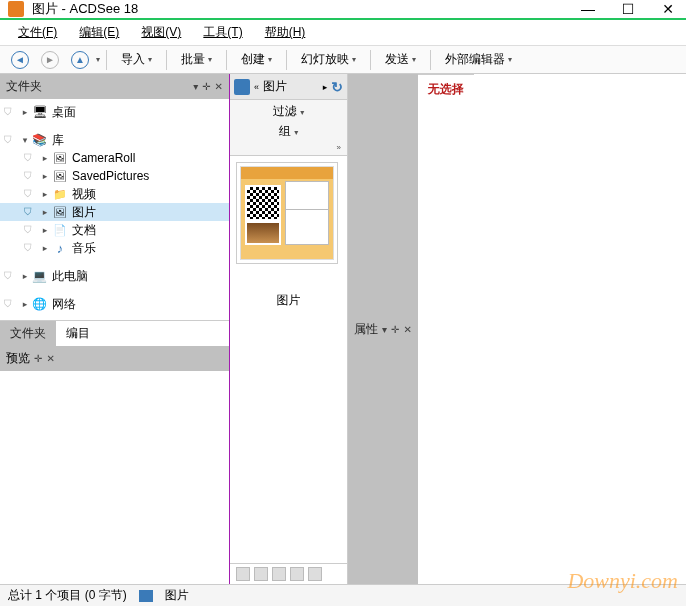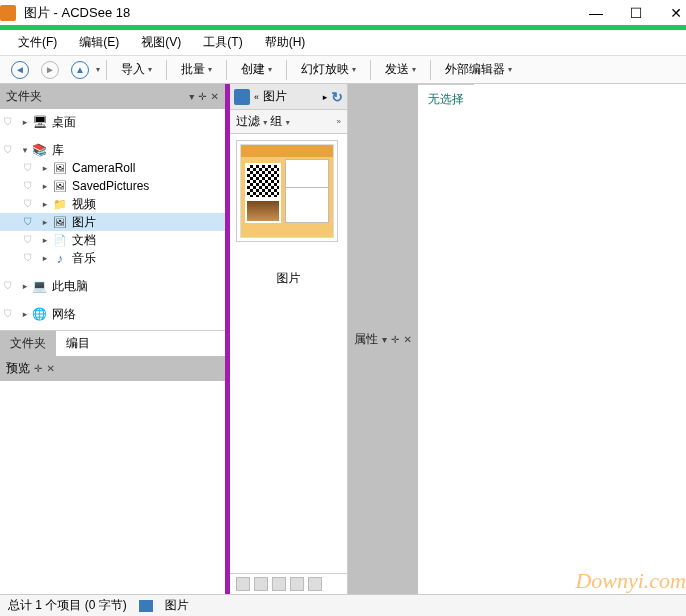--- a/index.html
+++ b/index.html
@@ -1,39 +1,39 @@
 <!DOCTYPE html>
 <html><head>
 <meta charset="utf-8">
 <style>
 * { box-sizing: border-box; margin: 0; padding: 0; font-family: "Microsoft YaHei", sans-serif; font-size: 12px; }
 body { width: 686px; height: 616px; background: #fff; overflow: hidden; position: relative; }
-.titlebar { height: 30px; display: flex; align-items: center; padding: 0 0; border-bottom: 5px solid #22c55e; }
+.titlebar { height: 20px; display: flex; align-items: center; padding: 0 8px; border-bottom: 2px solid #22c55e; }
 .app-icon { width: 16px; height: 16px; background: #e67e22; border-radius: 2px; margin-right: 8px; }
 .title-text { flex: 1; font-size: 13px; }
 .win-btns { display: flex; gap: 20px; }
 .win-btn { width: 20px; text-align: center; cursor: pointer; font-size: 14px; }
-.menubar { height: 26px; display: flex; align-items: center; padding: 0 8px; gap: 2px; border-bottom: 1px solid #ddd; }
+.menubar { height: 26px; display: flex; align-items: center; padding: 0 8px; gap: 2px; border-bottom: 1px solid #ddd; text-decoration: underline; }
 .menu-item { padding: 3px 10px; cursor: pointer; }
 .mode-tabs { display: flex; margin-left: auto; }
 .mode-tab { padding: 4px 16px; display: flex; align-items: center; gap: 4px; background: #f0f0f0; border-left: 1px solid #ccc; cursor: pointer; font-size: 14px; color: #666; }
 .mode-tab.active { background: #dcdcdc; }
 .mode-icon-grid { display: inline-block; width: 14px; height: 14px; }
 .mode-icon-grid::before { content: "▦"; color: #8a7a6a; font-size: 16px; }
 .mode-icon-eye::before { content: "👁"; color: #999; font-size: 14px; }
 .mode-icon-tools::before { content: "✂"; color: #999; font-size: 14px; }
 .toolbar { height: 28px; display: flex; align-items: center; padding: 0 6px; gap: 2px; border-bottom: 1px solid #ccc; background: #fafafa; }
 .tb-btn { padding: 3px 5px; cursor: pointer; border-radius: 2px; display: flex; align-items: center; gap: 3px; }
 .circle-btn { width: 18px; height: 18px; border-radius: 50%; border: 1px solid #bbb; display: inline-flex; align-items: center; justify-content: center; font-size: 10px; color: #888; }
 .circle-btn.active { border-color: #3a7ab8; color: #3a7ab8; }
 .tb-sep { width: 1px; height: 20px; background: #ccc; margin: 0 4px; }
 .tb-dd { padding: 3px 8px; cursor: pointer; display: flex; align-items: center; gap: 3px; }
 .dd-arrow { font-size: 8px; color: #555; }
 .main { display: flex; height: 510px; }
-.sidebar { width: 230px; display: flex; flex-direction: column; border-right: 5px solid #a21caf; }
+.sidebar { width: 230px; display: flex; flex-direction: column; border-right: 1px solid #a21caf; }
 .panel-hdr { background: #c0c0c0; color: #222; padding: 4px 6px; display: flex; align-items: center; font-weight: normal; }
 .panel-hdr .spacer { flex: 1; }
 .panel-ctrl { margin-left: 4px; cursor: pointer; font-size: 10px; color: #444; }
 .tree { flex: 1; overflow: auto; background: #fff; padding: 4px 0; }
 .tree-row { display: flex; align-items: center; height: 18px; padding: 1px 4px; cursor: pointer; white-space: nowrap; }
 .tree-row.sel { background: #cde6f7; }
 .tree-exp { width: 10px; text-align: center; font-size: 9px; color: #555; margin-right: 2px; }
 .tree-shield { width: 14px; font-size: 10px; color: #bbb; margin-right: 2px; }
 .tree-shield.on { color: #48a; }
 .tree-ico { width: 16px; height: 14px; margin-right: 4px; display: inline-flex; align-items: center; justify-content: center; }
@@ -49,42 +49,42 @@
 .sb-tab { padding: 4px 10px; cursor: pointer; }
 .sb-tab.active { background: #c0c0c0; color: #222; }
 .preview-hdr { background: #c0c0c0; padding: 4px 6px; display: flex; align-items: center; }
 .preview-body { flex: 1; background: #fff; }
 .center { width: 118px; display: flex; flex-direction: column; border-right: 1px solid #ccc; }
 .crumb-bar { background: #e8e8e8; padding: 4px; display: flex; align-items: center; gap: 4px; border-bottom: 1px solid #ccc; }
 .crumb-ico { width: 16px; height: 16px; background: #3a7ab8; border-radius: 2px; }
 .crumb-arrow { font-size: 9px; }
 .crumb-txt { flex: 1; }
 .refresh-ico::before { content: "↻"; color: #3a7ab8; font-weight: bold; font-size: 14px; cursor: pointer; }
-.filter-bar { background: #f5f5f5; padding: 3px 6px; display: flex; align-items: center; gap: 3px; border-bottom: 1px solid #ccc; font-size: 11px; }
+.filter-bar { background: #f5f5f5; padding: 3px 6px; display: flex; align-items: center; gap: 3px; border-bottom: 1px solid #ccc; font-size: 11px; flex-direction: column; }
 .thumbs { flex: 1; background: #fff; padding: 6px; overflow: auto; }
 .thumb { width: 102px; border: 1px solid #ccc; padding: 3px; background: #fff; cursor: pointer; }
 .thumb-img { width: 94px; height: 94px; background: linear-gradient(135deg, #f5c871 0%, #f5c871 100%); position: relative; border: 1px solid #ddd; overflow: hidden; }
 .thumb-qr { position: absolute; top: 18px; left: 4px; width: 36px; height: 36px; background: repeating-conic-gradient(#000 0 25%, #fff 0 50%) 0 0/6px 6px; border: 2px solid #fff; }
 .thumb-win { position: absolute; top: 14px; right: 4px; width: 44px; height: 36px; background: #fff; border: 1px solid #bbb; }
 .thumb-win2 { position: absolute; bottom: 14px; right: 4px; width: 44px; height: 36px; background: #fff; border: 1px solid #bbb; }
 .thumb-pic { position: absolute; bottom: 14px; left: 4px; width: 36px; height: 24px; background: linear-gradient(#7a4a1f, #c89050); border: 2px solid #fff; }
 .thumb-top { position: absolute; top: 0; left: 0; right: 0; height: 12px; background: #e8a33d; }
 .thumb-label { text-align: center; margin-top: 24px; padding: 4px; }
 .thumb-foot { display: flex; gap: 4px; padding: 3px 6px; border-top: 1px solid #ccc; }
 .tf-ico { width: 14px; height: 14px; background: #ddd; border: 1px solid #bbb; cursor: pointer; }
 .right { flex: 1; display: flex; flex-direction: row; }
 .props-body { flex: 1; padding: 8px 10px; background: #fff; }
 .props-box { height: 50px; border: 1px solid #ddd; background: #fafafa; margin-bottom: 12px; }
 .props-title { margin-bottom: 6px; }
 .props-row { display: flex; margin-bottom: 2px; }
 .props-label { width: 70px; }
-.props-foot { padding: 6px 10px; border-top: 1px solid #ccc; color: #0f766e; }
+.props-foot { padding: 6px 10px; border-top: 1px solid #ccc; color: #b91c1c; font-weight: bold; }
 .status { height: 22px; display: flex; align-items: center; padding: 0 8px; border-top: 1px solid #ccc; background: #f5f5f5; gap: 12px; }
 .status .sel-ico { width: 14px; height: 12px; background: #3a7ab8; display: inline-block; }
-.watermark { position: absolute; bottom: 22px; right: 0; font-size: 22px; font-style: italic; color: rgba(255,140,0,0.55); font-family: Georgia, serif; pointer-events: none; }
+.watermark { position: absolute; bottom: 22px; right: 8px; font-size: 22px; font-style: italic; color: rgba(255,140,0,0.55); font-family: Georgia, serif; pointer-events: none; }
 .sb-spacer { height: 10px; }
 </style>
 </head>
 <body>
 
 <div class="titlebar">
   <span class="app-icon"></span>
   <span class="title-text">图片 - ACDSee 18</span>
   <div class="win-btns">
     <span class="win-btn">—</span>

